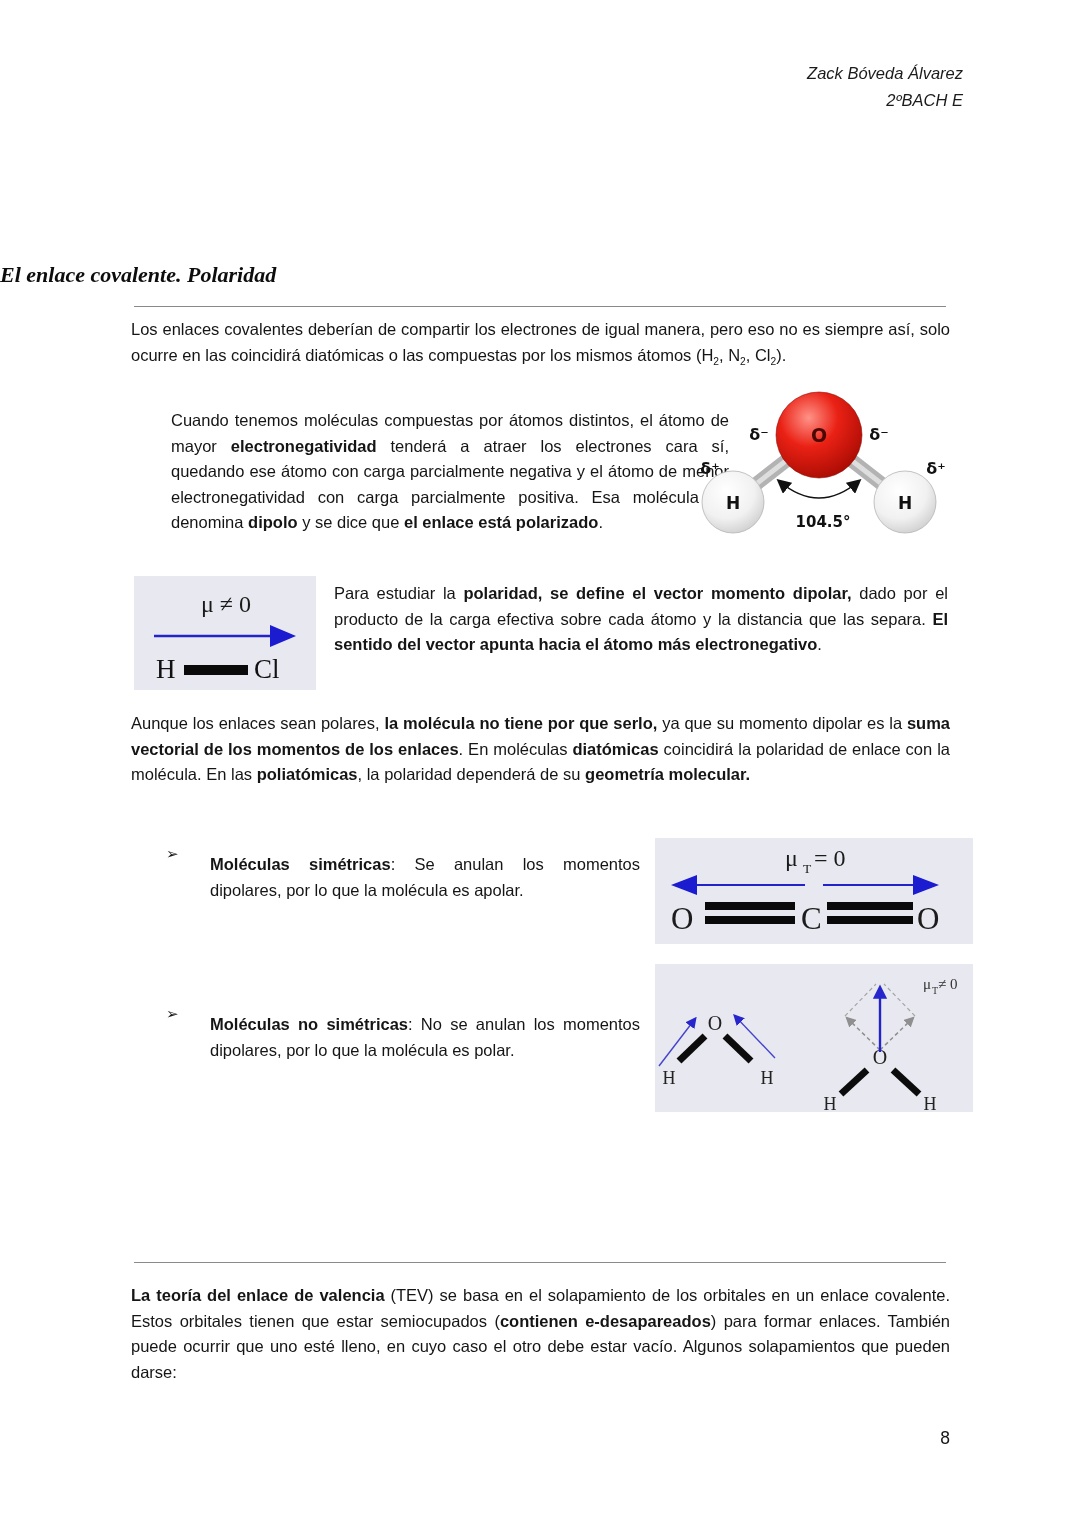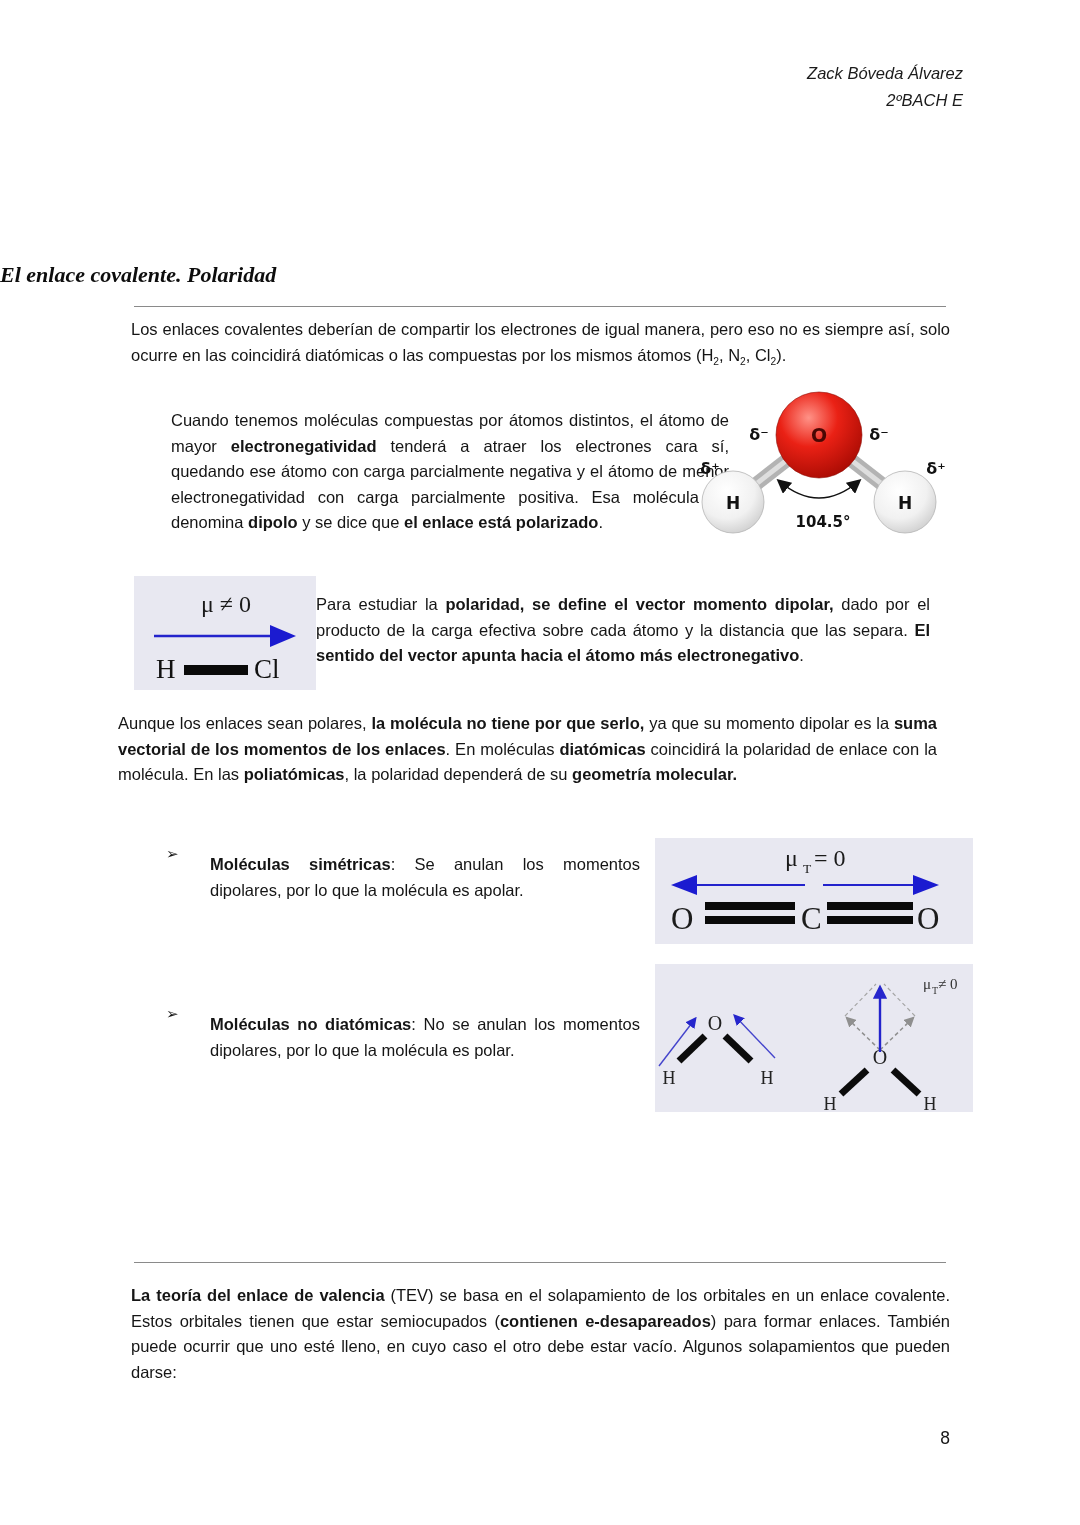--- a/index.html
+++ b/index.html
@@ -18,22 +18,22 @@
     font-weight:bold; font-style:italic; font-size:22px; color:#0d0d0d;
   }
   #t1 { top:262px; }
   #t2 { top:1224px; }
   .rule { position:absolute; left:134px; width:812px; border-top:1.3px solid #8a8a8a; }
   #hr1 { top:306px; }
   #hr2 { top:1262px; }
   .body { position:absolute; margin:0; line-height:25.5px; text-align:justify; }
   #p1 { left:131px; top:317px; width:819px; }
   #p2 { left:131px; top:408px; width:558px;margin-left:40px; }
-  #p3 { left:316px; top:581px; width:614px;margin-top:11px; }
-  #p4 { left:118px; top:711px; width:819px; }
+  #p3 { left:334px; top:581px; width:614px; }
+  #p4 { left:131px; top:711px; width:819px; }
   #p5 { left:131px; top:1283px; width:819px; }
   .fig { position:absolute; }
   #fig-water3d { left:697px; top:383px; }
   #fig-hcl     { left:134px; top:576px; }
   #fig-co2     { left:655px; top:838px; }
   #fig-wvec    { left:655px; top:964px; }
   .bullet { position:absolute; left:166px; width:482px; display:flex; }
   #bullet1 { top:844px; }
   #bullet2 { top:1004px; }
   .bullet .marker { width:36px; flex:0 0 36px; font-size:15px; color:#161616; padding-top:1px; }
@@ -128,21 +128,21 @@
     <rect x="50" y="64" width="90" height="8" fill="#0a0a0a"></rect>
     <rect x="50" y="78" width="90" height="8" fill="#0a0a0a"></rect>
     <text x="146" y="91" font-family="Liberation Serif, DejaVu Serif, serif" font-size="31" fill="#1c1c1c">C</text>
     <rect x="172" y="64" width="86" height="8" fill="#0a0a0a"></rect>
     <rect x="172" y="78" width="86" height="8" fill="#0a0a0a"></rect>
     <text x="262" y="91" font-family="Liberation Serif, DejaVu Serif, serif" font-size="31" fill="#1c1c1c">O</text>
   </svg>
 
   <div id="bullet2" class="bullet">
     <span class="marker">➢</span>
-    <p class="btext"><b>Moléculas no diatómicas</b><span>: No se anulan los momentos dipolares, por lo que la molécula es polar.</span></p>
+    <p class="btext"><b>Moléculas no simétricas</b><span>: No se anulan los momentos dipolares, por lo que la molécula es polar.</span></p>
   </div>
 
   <svg id="fig-wvec" class="fig" width="318" height="148" viewBox="0 0 318 148">
     <defs>
       <marker id="mBlue" markerWidth="8" markerHeight="8" refX="6" refY="4" orient="auto" markerUnits="strokeWidth">
         <path d="M0,0 L8,4 L0,8 z" fill="#2626cc"></path>
       </marker>
       <marker id="mBlue2" markerWidth="6" markerHeight="6" refX="4.5" refY="3" orient="auto" markerUnits="strokeWidth">
         <path d="M0,0 L6,3 L0,6 z" fill="#2626cc"></path>
       </marker>

